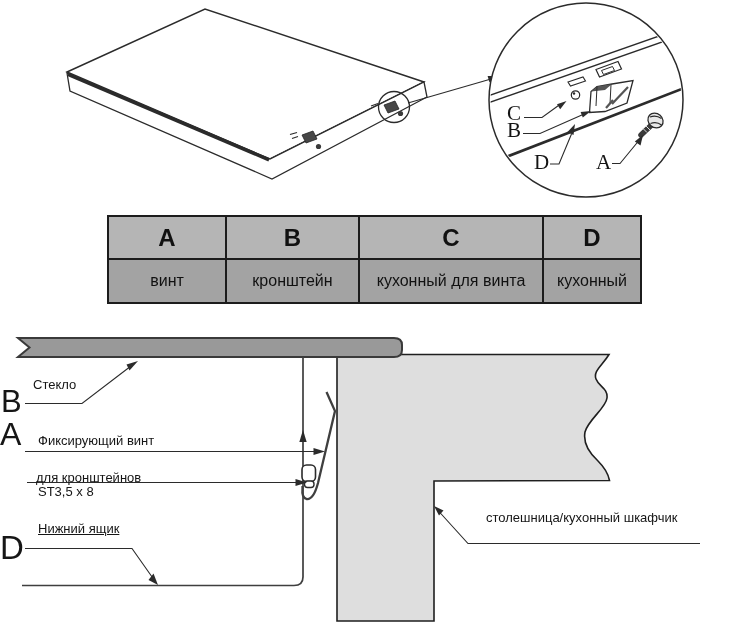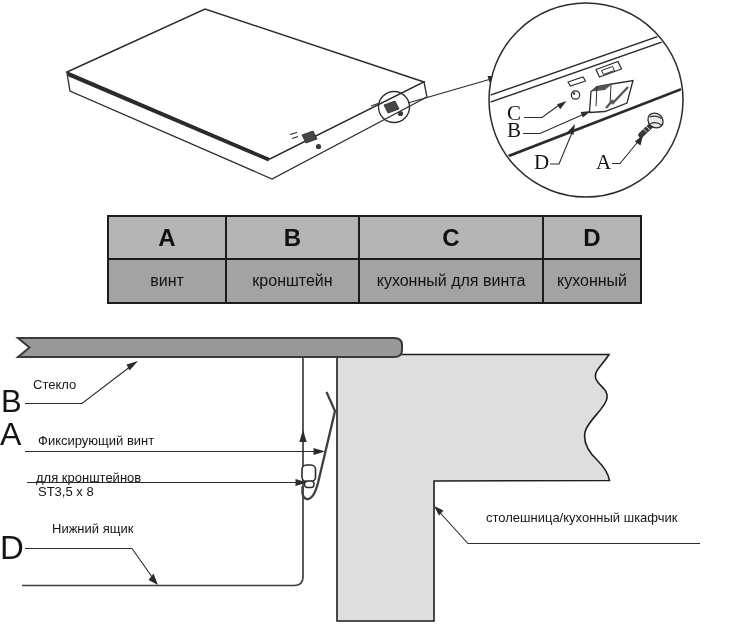--- a/index.html
+++ b/index.html
@@ -187,16 +187,16 @@
   <div class="serlet" style="left:596px;top:152px;">A</div>
 
   <div class="biglet" style="left:1px;top:386px;">B</div>
   <div class="biglet" style="left:0px;top:418px;font-size:32px;">A</div>
   <div class="biglet" style="left:0px;top:531px;font-size:33px;">D</div>
 
   <div class="dlabel" style="left:33px;top:378px;">Стекло</div>
   <div class="dlabel" style="left:38px;top:434px;">Фиксирующий винт</div>
   <div class="dlabel" style="left:36px;top:459px;margin-top:12px;">для кронштейнов</div>
   <div class="dlabel" style="left:38px;top:485px;">ST3,5 x 8</div>
-  <div class="dlabel" style="left:52px;top:522px;">Нижний ящик</div>
+  <div class="dlabel" style="left:38px;top:522px;text-decoration:underline;">Нижний ящик</div>
   <div class="dlabel" style="left:477px;top:511px;margin-left:9px;">столешница/кухонный шкафчик</div>
 
 </div>
 
 </body></html>

